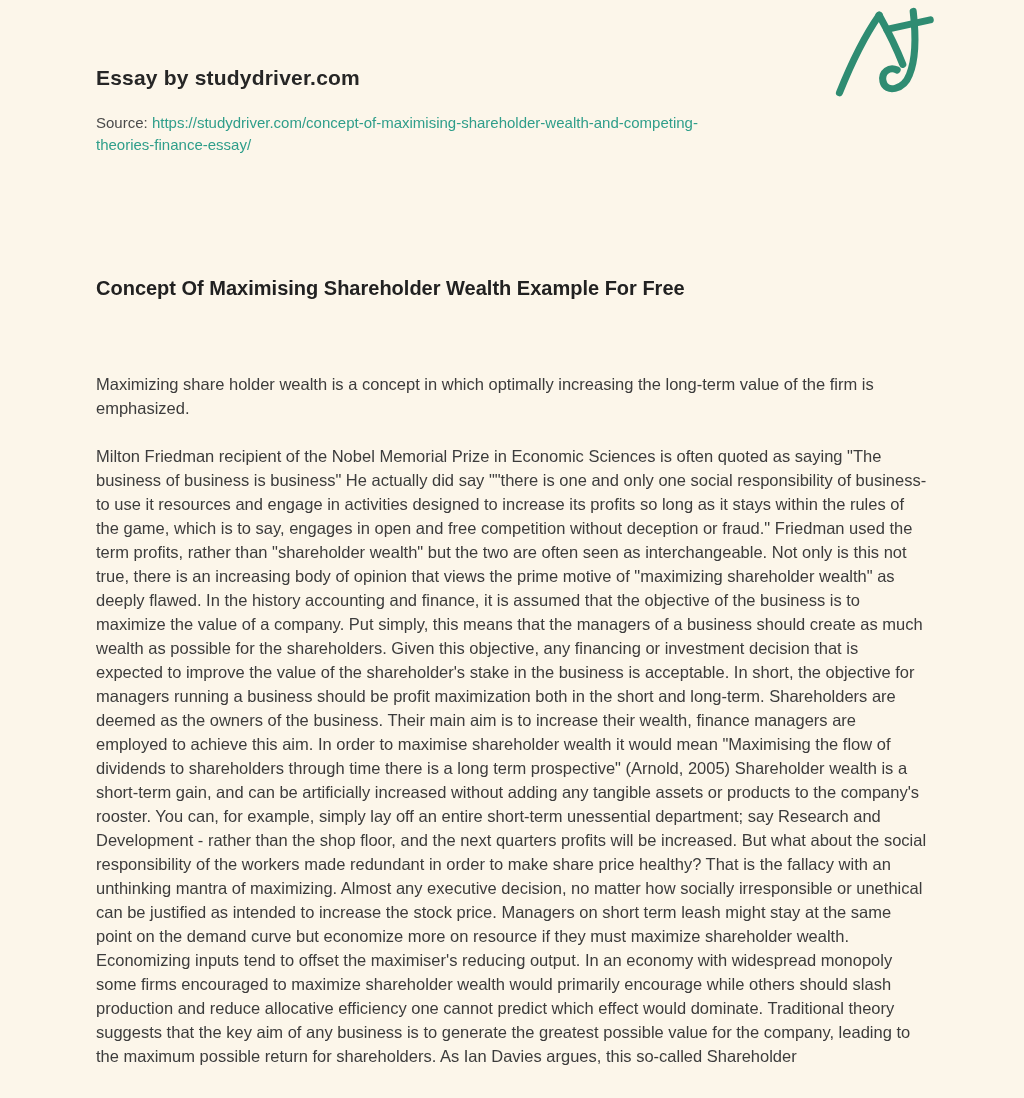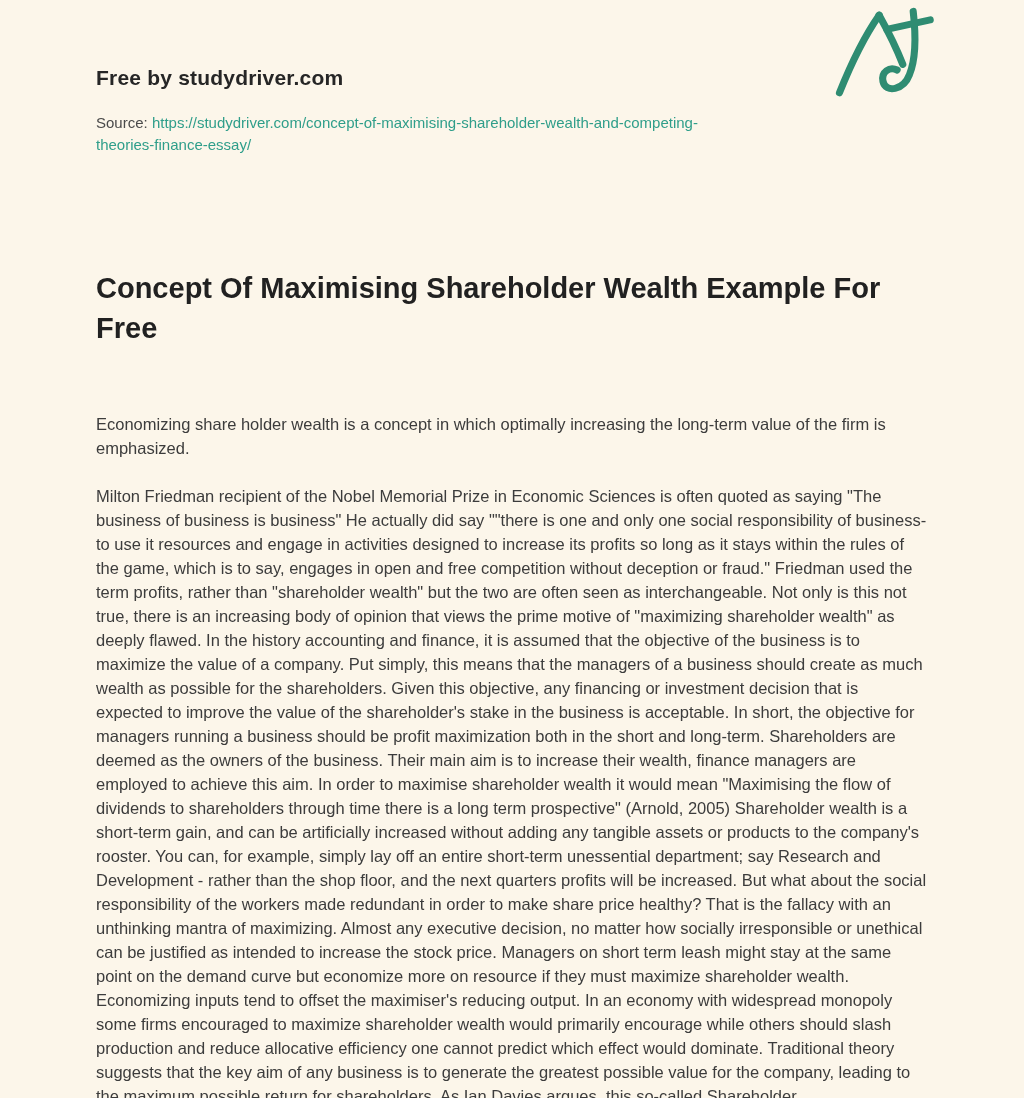--- a/index.html
+++ b/index.html
@@ -43,41 +43,41 @@
   }
   .logo {
     position: absolute;
     top: 4px;
     right: -6px;
     width: 104px;
     height: 98px;
   }
   .article-title {
     margin-top: 112px;
-    font-size: 29px;
+    font-size: 20px;
     line-height: 40px;
     font-weight: 600;
     color: #212121;
   }
   .article-body {
     margin-top: 64px;
   }
   .article-body p {
     margin: 0 0 24px 0;
     font-size: 16.5px;
     line-height: 24px;
     color: #3c3c3c;
   }
 </style>
 </head>
 <body>
 
 <div class="page">
 
-  <div class="essay-by">Free by studydriver.com</div>
+  <div class="essay-by">Essay by studydriver.com</div>
 
   <div class="source-block">
     <span class="source-label">Source:</span>
     <a class="source-link">https://studydriver.com/concept-of-maximising-shareholder-wealth-and-competing-theories-finance-essay/</a>
   </div>
 
   <div class="logo">
     <svg viewBox="0 0 110 100" width="104" height="98" fill="none" stroke="#2f8c72" stroke-width="7.5" stroke-linecap="round" stroke-linejoin="round">
 
       <path d="M10,92 C22,62 38,30 52,10"></path>
@@ -86,17 +86,17 @@
 
       <path d="M88,6 C91,32 91,56 84,73 C78,89 59,93 56,80 C54,70 63,64 71,68"></path>
 
       <path d="M60,25 L106,15"></path>
     </svg>
   </div>
 
   <h1 class="article-title">Concept Of Maximising Shareholder Wealth Example For Free</h1>
 
   <div class="article-body">
-    <p>Economizing share holder wealth is a concept in which optimally increasing the long-term value of the firm is emphasized.</p>
+    <p>Maximizing share holder wealth is a concept in which optimally increasing the long-term value of the firm is emphasized.</p>
     <p>Milton Friedman recipient of the Nobel Memorial Prize in Economic Sciences is often quoted as saying "The business of business is business" He actually did say ""there is one and only one social responsibility of business- to use it resources and engage in activities designed to increase its profits so long as it stays within the rules of the game, which is to say, engages in open and free competition without deception or fraud." Friedman used the term profits, rather than "shareholder wealth" but the two are often seen as interchangeable. Not only is this not true, there is an increasing body of opinion that views the prime motive of "maximizing shareholder wealth" as deeply flawed. In the history accounting and finance, it is assumed that the objective of the business is to maximize the value of a company. Put simply, this means that the managers of a business should create as much wealth as possible for the shareholders. Given this objective, any financing or investment decision that is expected to improve the value of the shareholder's stake in the business is acceptable. In short, the objective for managers running a business should be profit maximization both in the short and long-term. Shareholders are deemed as the owners of the business. Their main aim is to increase their wealth, finance managers are employed to achieve this aim. In order to maximise shareholder wealth it would mean "Maximising the flow of dividends to shareholders through time there is a long term prospective" (Arnold, 2005) Shareholder wealth is a short-term gain, and can be artificially increased without adding any tangible assets or products to the company's rooster. You can, for example, simply lay off an entire short-term unessential department; say Research and Development - rather than the shop floor, and the next quarters profits will be increased. But what about the social responsibility of the workers made redundant in order to make share price healthy? That is the fallacy with an unthinking mantra of maximizing. Almost any executive decision, no matter how socially irresponsible or unethical can be justified as intended to increase the stock price. Managers on short term leash might stay at the same point on the demand curve but economize more on resource if they must maximize shareholder wealth. Economizing inputs tend to offset the maximiser's reducing output. In an economy with widespread monopoly some firms encouraged to maximize shareholder wealth would primarily encourage while others should slash production and reduce allocative efficiency one cannot predict which effect would dominate. Traditional theory suggests that the key aim of any business is to generate the greatest possible value for the company, leading to the maximum possible return for shareholders. As Ian Davies argues, this so-called Shareholder</p>
   </div>
 
 </div>
 
 </body></html>

